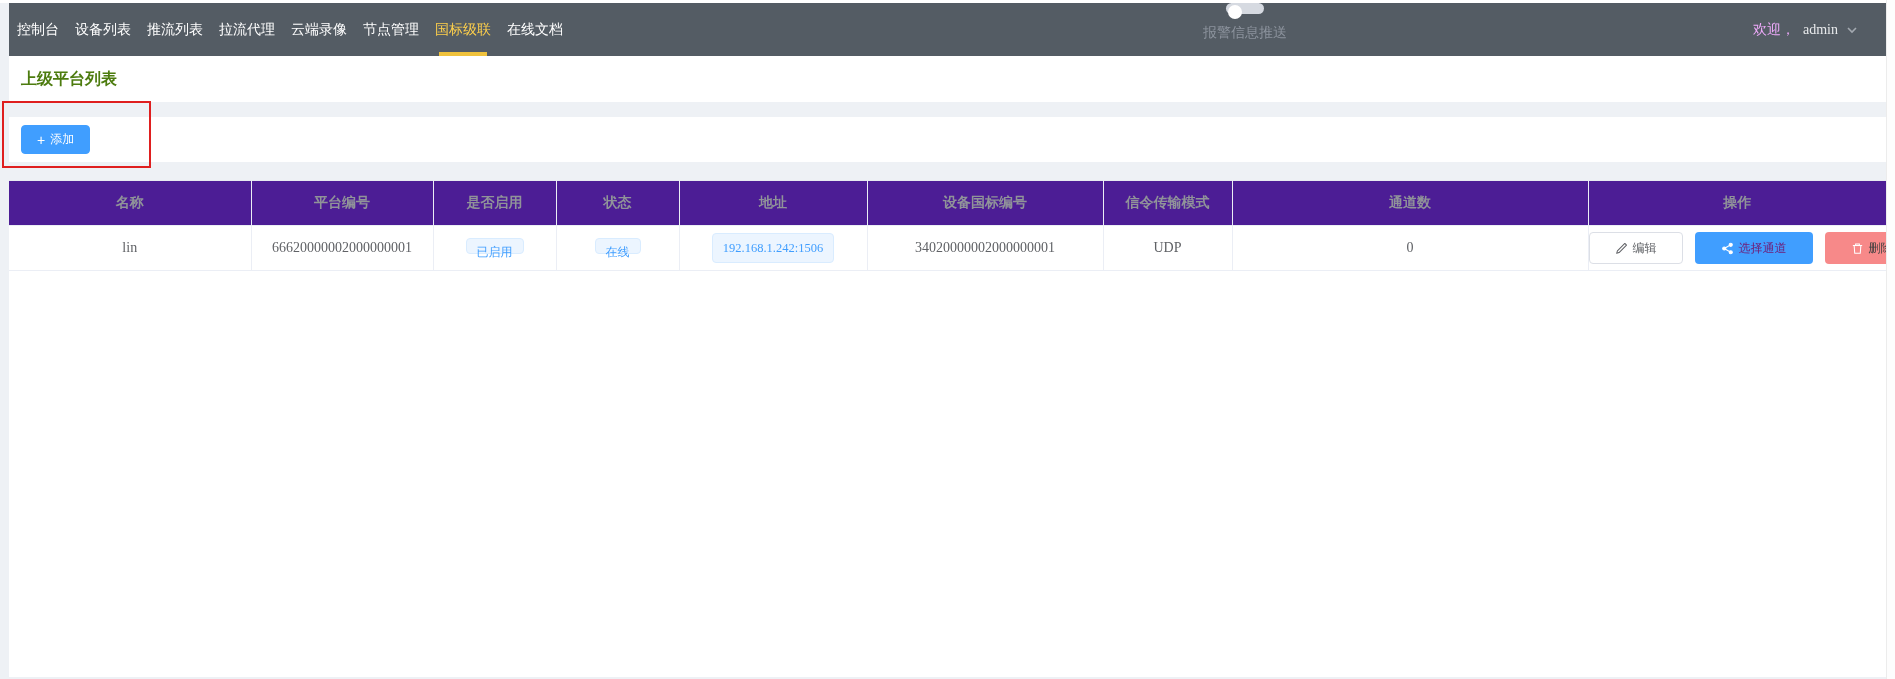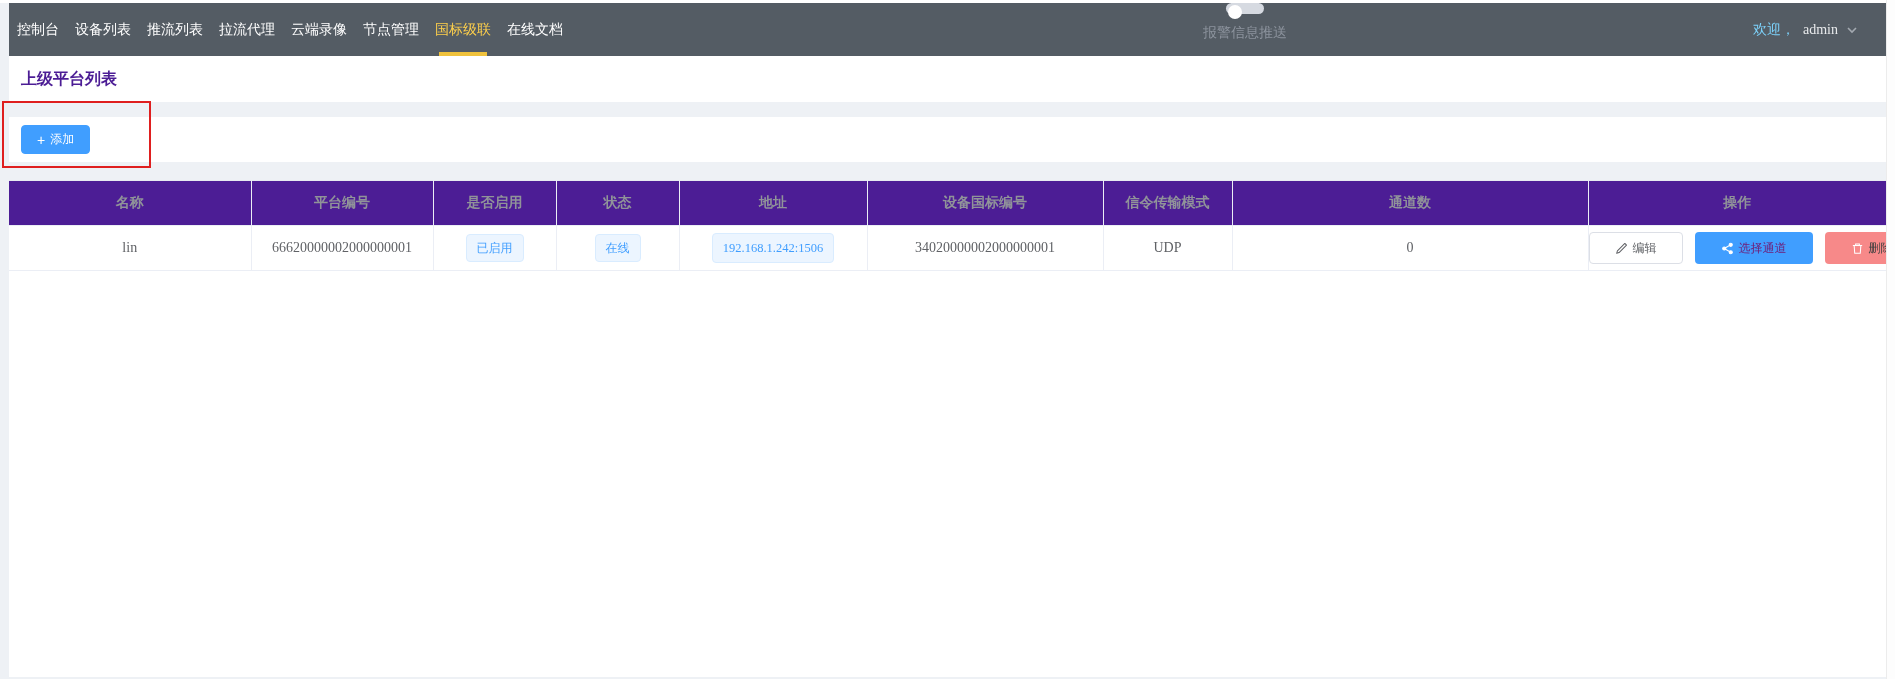--- a/index.html
+++ b/index.html
@@ -13,44 +13,44 @@
   
   .nav { position:absolute; left:9px; top:3px; width:1877px; height:53px; background:#545c64; display:flex; align-items:stretch; }
   .nav-item { position:relative; height:53px; line-height:53px; padding:0 8px; font-size:14px; color:#ffffff; cursor:pointer; white-space:nowrap; }
   .nav-item.active { color:#ffd04b; }
   .nav-item.active .underline { position:absolute; left:12px; right:12px; bottom:0; height:4px; background:#f0c23c; }
   .nav-toggle-group { position:absolute; left:1194px; top:0; height:39px; display:flex; align-items:center; gap:10px;flex-direction:column; }
   .switch { width:38px; height:18px; border-radius:9px; background:#d6dae1; position:relative; cursor:pointer; }
   .switch .knob { position:absolute; left:2px; top:2px; width:14px; height:14px; border-radius:50%; background:#ffffff; }
   .toggle-label { font-size:14px; color:#8c939d; }
   .nav-user { position:absolute; right:28px; top:0; height:53px; display:flex; align-items:center; gap:8px; cursor:pointer; }
-  .nav-user .welcome { font-size:14px; color:#7dd3fc; }
+  .nav-user .welcome { font-size:14px; color:#f0abfc; }
   .nav-user .uname { font-size:14px; color:#e8eaec; font-family:"Liberation Serif","DejaVu Serif",serif; }
   .chev { width:12px; height:12px; stroke:#a3a9b0; stroke-width:1.6; fill:none; }
 
   
   .title-bar { position:absolute; left:9px; top:56px; width:1877px; height:46px; background:#ffffff; display:flex; align-items:center; }
-  .page-title { margin-left:12px; font-size:16px; font-weight:bold; color:#4c1d95; }
+  .page-title { margin-left:12px; font-size:16px; font-weight:bold; color:#4d7c0f; }
 
   
   .button-bar { position:absolute; left:9px; top:117px; width:1877px; height:45px; background:#ffffff; }
   .add-btn { position:absolute; left:12px; top:8px; height:29px; padding:0 15px; background:#409eff; color:#fff; border:1px solid #409eff; border-radius:4px; font-size:12px; display:inline-flex; align-items:center; gap:5px; cursor:pointer; }
   .add-btn .plus { font-size:14px; line-height:1; }
 
   
   .annotation-box { position:absolute; left:2px; top:101px; width:149px; height:67px; border:2px solid #df1f1f; z-index:50; pointer-events:none; }
 
   
   .main-panel { position:absolute; left:9px; top:180px; width:1877px; height:497px; background:#ffffff; }
   table.grid { width:1877px; table-layout:fixed; border-collapse:collapse; }
   table.grid th { height:45px; font-size:14px; font-weight:600; color:#909399; background:#4c1d95; border-bottom:1px solid #ebeef5; border-right:1px solid #ebeef5; border-top:1px solid #e6eaf0; }
   table.grid td { height:45px; font-size:14px; color:#606266; text-align:center; border-bottom:1px solid #ebeef5; border-right:1px solid #ebeef5; }
   table.grid th:last-child, table.grid td:last-child { border-right:none; }
 
-  .tag { display:inline-block; height:28px; line-height:26px; padding:0 10px; background:#ecf5ff; border:1px solid #d9ecff; color:#409eff; border-radius:4px; font-size:12px; }
+  .tag { display:inline-block; height:16px; line-height:26px; padding:0 10px; background:#ecf5ff; border:1px solid #d9ecff; color:#409eff; border-radius:4px; font-size:12px; }
   .tag-addr { height:30px; line-height:28px; font-size:12.5px; }
 
   .actions { display:inline-flex; align-items:center; gap:12px; }
   .btn { display:inline-flex; align-items:center; gap:5px; height:32px; padding:0 25px; border-radius:4px; font-size:12px; border:1px solid transparent; cursor:pointer; white-space:nowrap; }
   .btn-plain { background:#ffffff; border-color:#dcdfe6; color:#606266; }
   .btn-primary { background:#409eff; color:#701a75; }
   .btn-danger { background:#f78989; color:#404040; }
   .ic { width:13px; height:13px; }
 </style>
 </head>

